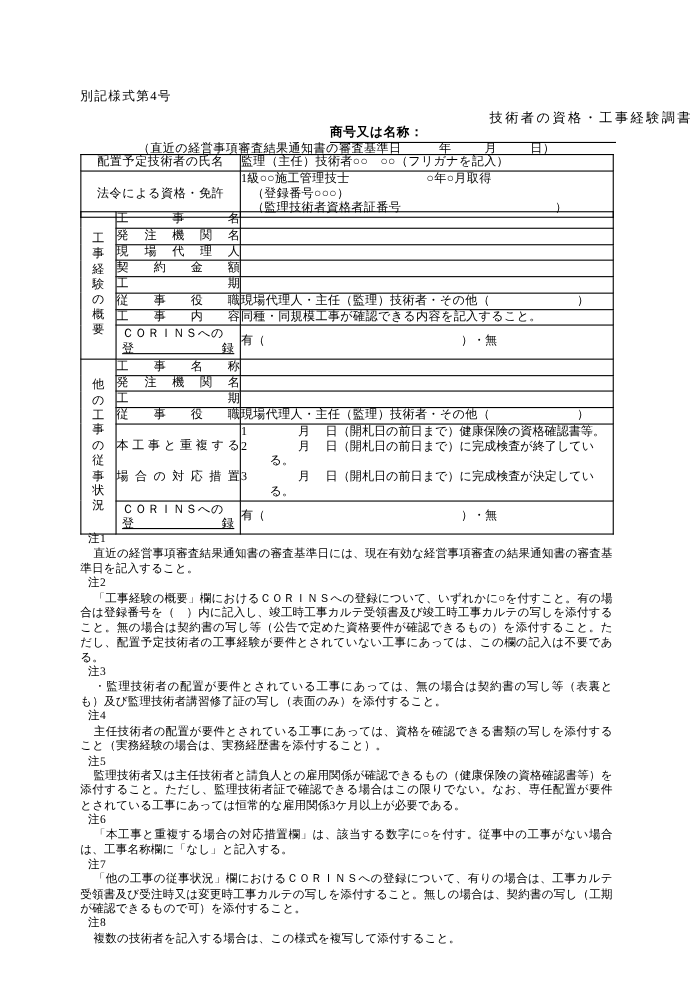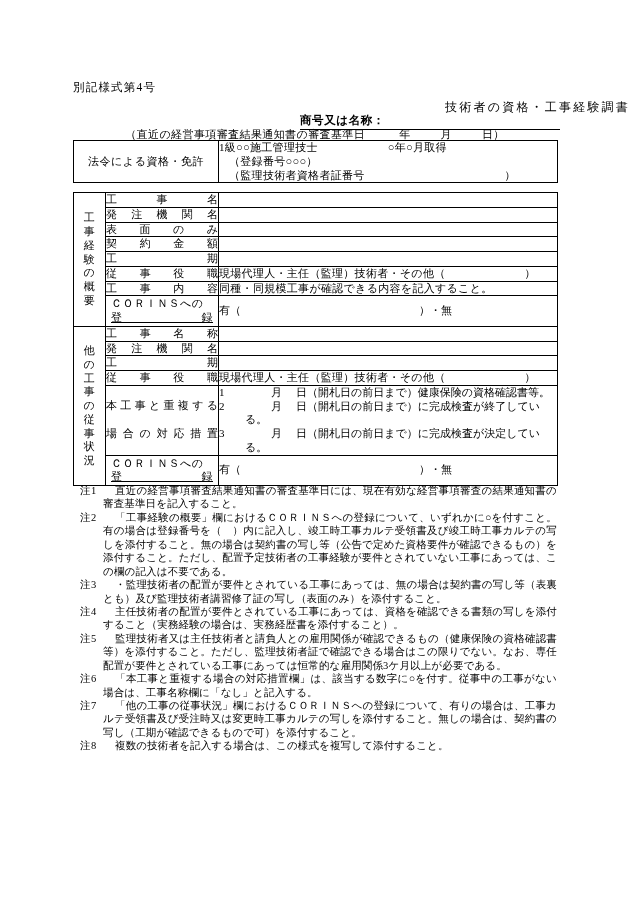--- a/index.html
+++ b/index.html
@@ -138,20 +138,21 @@
     position: absolute;
     left: 73px;
     top: 484px;
     width: 484px;
     font-size: 10.5px;
     line-height: 1.28;
   }
   .note {
     display: flex;
     margin-bottom: 0px;
+    flex-direction: column;
   }
   .note-num {
     flex: 0 0 auto;
     width: 30px;
     padding-left: 7px;
     box-sizing: border-box;
     letter-spacing: 0.4px;
   }
   .note-body {
     flex: 1 1 auto;
@@ -176,20 +177,24 @@
   <div class="review-date-line">
     <span>（直近の経営事項審査結果通知書の審査基準日</span><span class="sp1"></span><span>年</span><span class="sp2"></span><span>月</span><span class="sp3"></span><span>日）</span>
   </div>
 
   <table class="tbl" id="table-top">
     <colgroup>
       <col style="width:145px">
       <col style="width:339px">
     </colgroup>
     <tbody>
+      <tr>
+        <td class="lbl">配置予定技術者の氏名</td>
+        <td class="val">監理（主任）技術者○○　○○（フリガナを記入）</td>
+      </tr>
       <tr>
         <td class="lbl">法令による資格・免許</td>
         <td class="val">
           <span style="display:block"><span>1級○○施工管理技士</span><span style="display:inline-block;width:70px"></span><span>○年○月取得</span></span>
           <span style="display:block;padding-left:10px">（登録番号○○○）</span>
           <span style="display:block;padding-left:10px"><span>（監理技術者資格者証番号</span><span style="display:inline-block;width:140px"></span><span>）</span></span>
         </td>
       </tr>
     </tbody>
   </table>
@@ -213,21 +218,21 @@
           <span>要</span>
         </td>
         <td class="spread">工事名</td>
         <td class="val"></td>
       </tr>
       <tr class="r-sm">
         <td class="spread">発注機関名</td>
         <td class="val"></td>
       </tr>
       <tr class="r-sm">
-        <td class="spread">表面のみ</td>
+        <td class="spread">現場代理人</td>
         <td class="val"></td>
       </tr>
       <tr class="r-sm">
         <td class="spread">契約金額</td>
         <td class="val"></td>
       </tr>
       <tr class="r-sm">
         <td class="spread">工期</td>
         <td class="val"></td>
       </tr>

